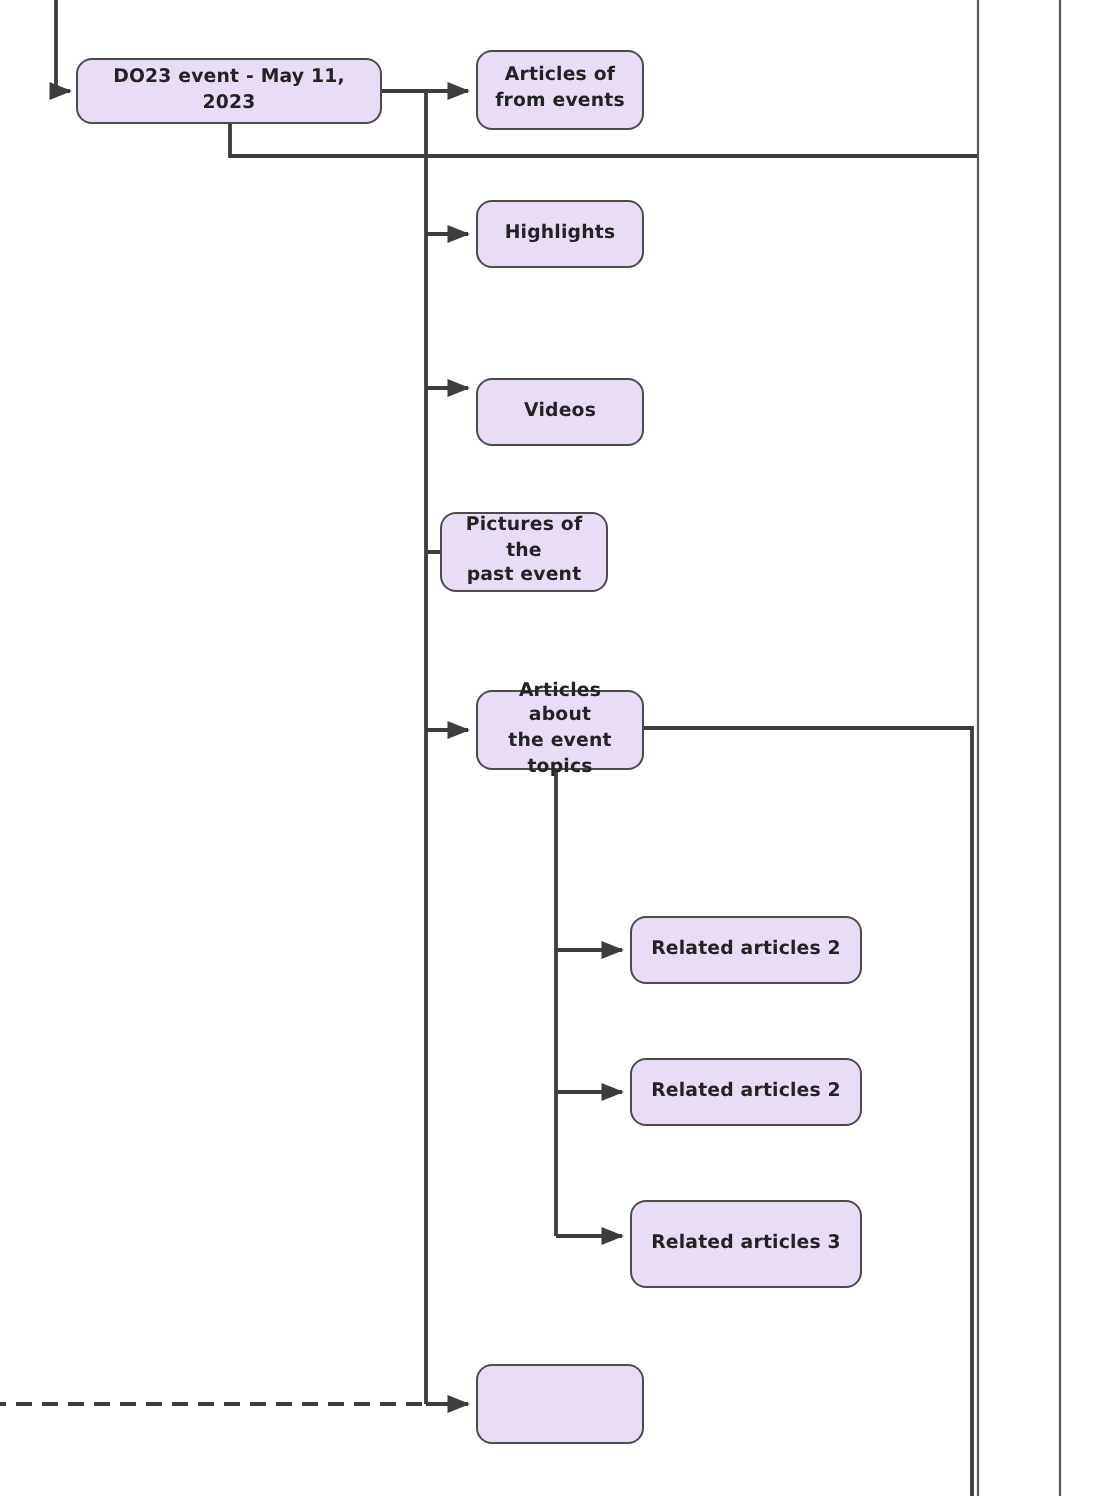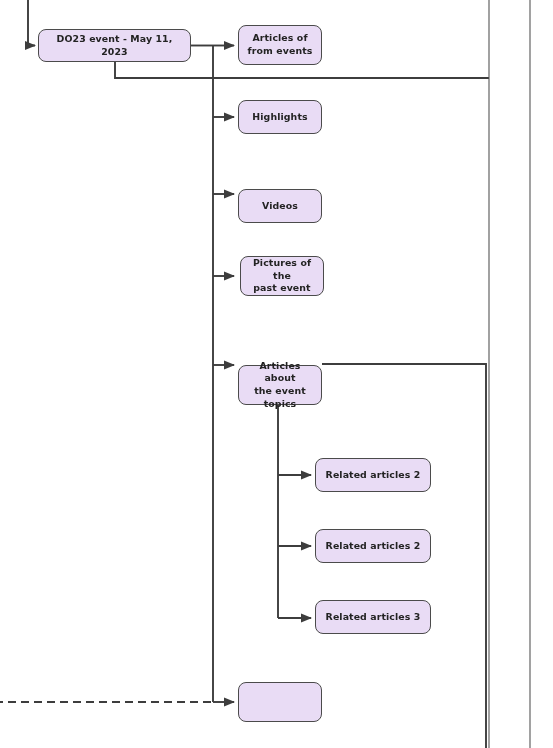--- a/index.html
+++ b/index.html
@@ -103,43 +103,43 @@
   </div>
 
   <div class="node" style="left:238px; top:100px; width:84px; height:34px;">
     <span>Highlights</span>
   </div>
 
   <div class="node" style="left:238px; top:189px; width:84px; height:34px;">
     <span>Videos</span>
   </div>
 
-  <div class="node" style="left:240px; top:256px; width:84px; height:40px;">
+  <div class="node" style="left:220px; top:256px; width:84px; height:40px;">
     <div>
       <span>Pictures of the</span>
       <span>past event</span>
     </div>
   </div>
 
-  <div class="node" style="left:238px; top:345px; width:84px; height:40px;margin-top:20px;">
+  <div class="node" style="left:238px; top:345px; width:84px; height:40px;">
     <div>
       <span>Articles about</span>
       <span>the event topics</span>
     </div>
   </div>
 
   <div class="node" style="left:315px; top:458px; width:116px; height:34px;">
     <span>Related articles 2</span>
   </div>
 
   <div class="node" style="left:315px; top:529px; width:116px; height:34px;">
     <span>Related articles 2</span>
   </div>
 
-  <div class="node" style="left:315px; top:600px; width:116px; height:34px;">
+  <div class="node" style="left:315px; top:600px; width:116px; height:44px;">
     <span>Related articles 3</span>
   </div>
 
   <div class="node" style="left:238px; top:682px; width:84px; height:40px;">
     <div>
     </div>
   </div>
 
 </div>
 

